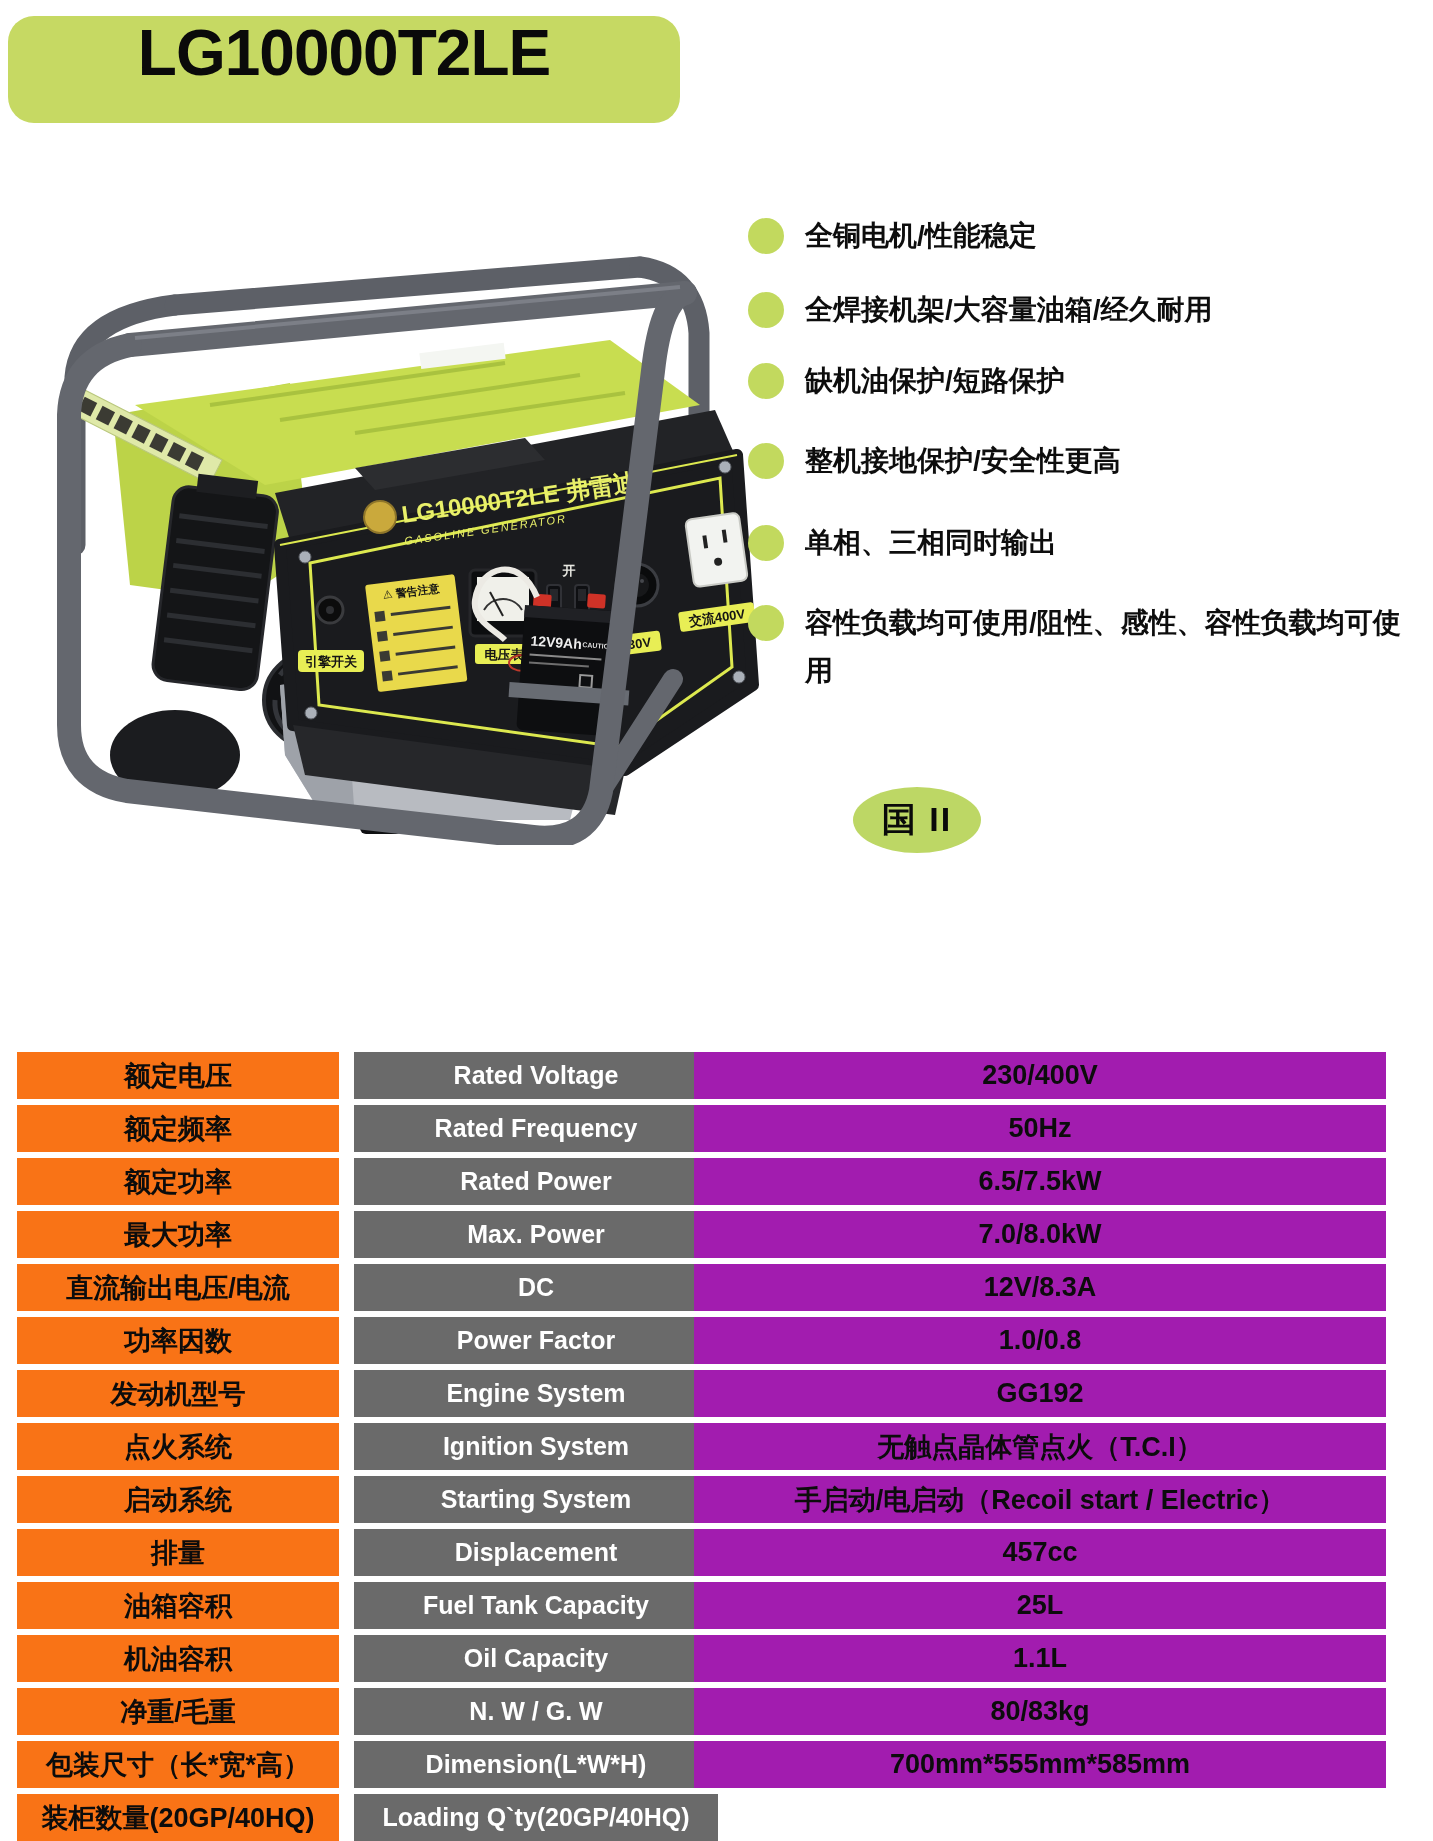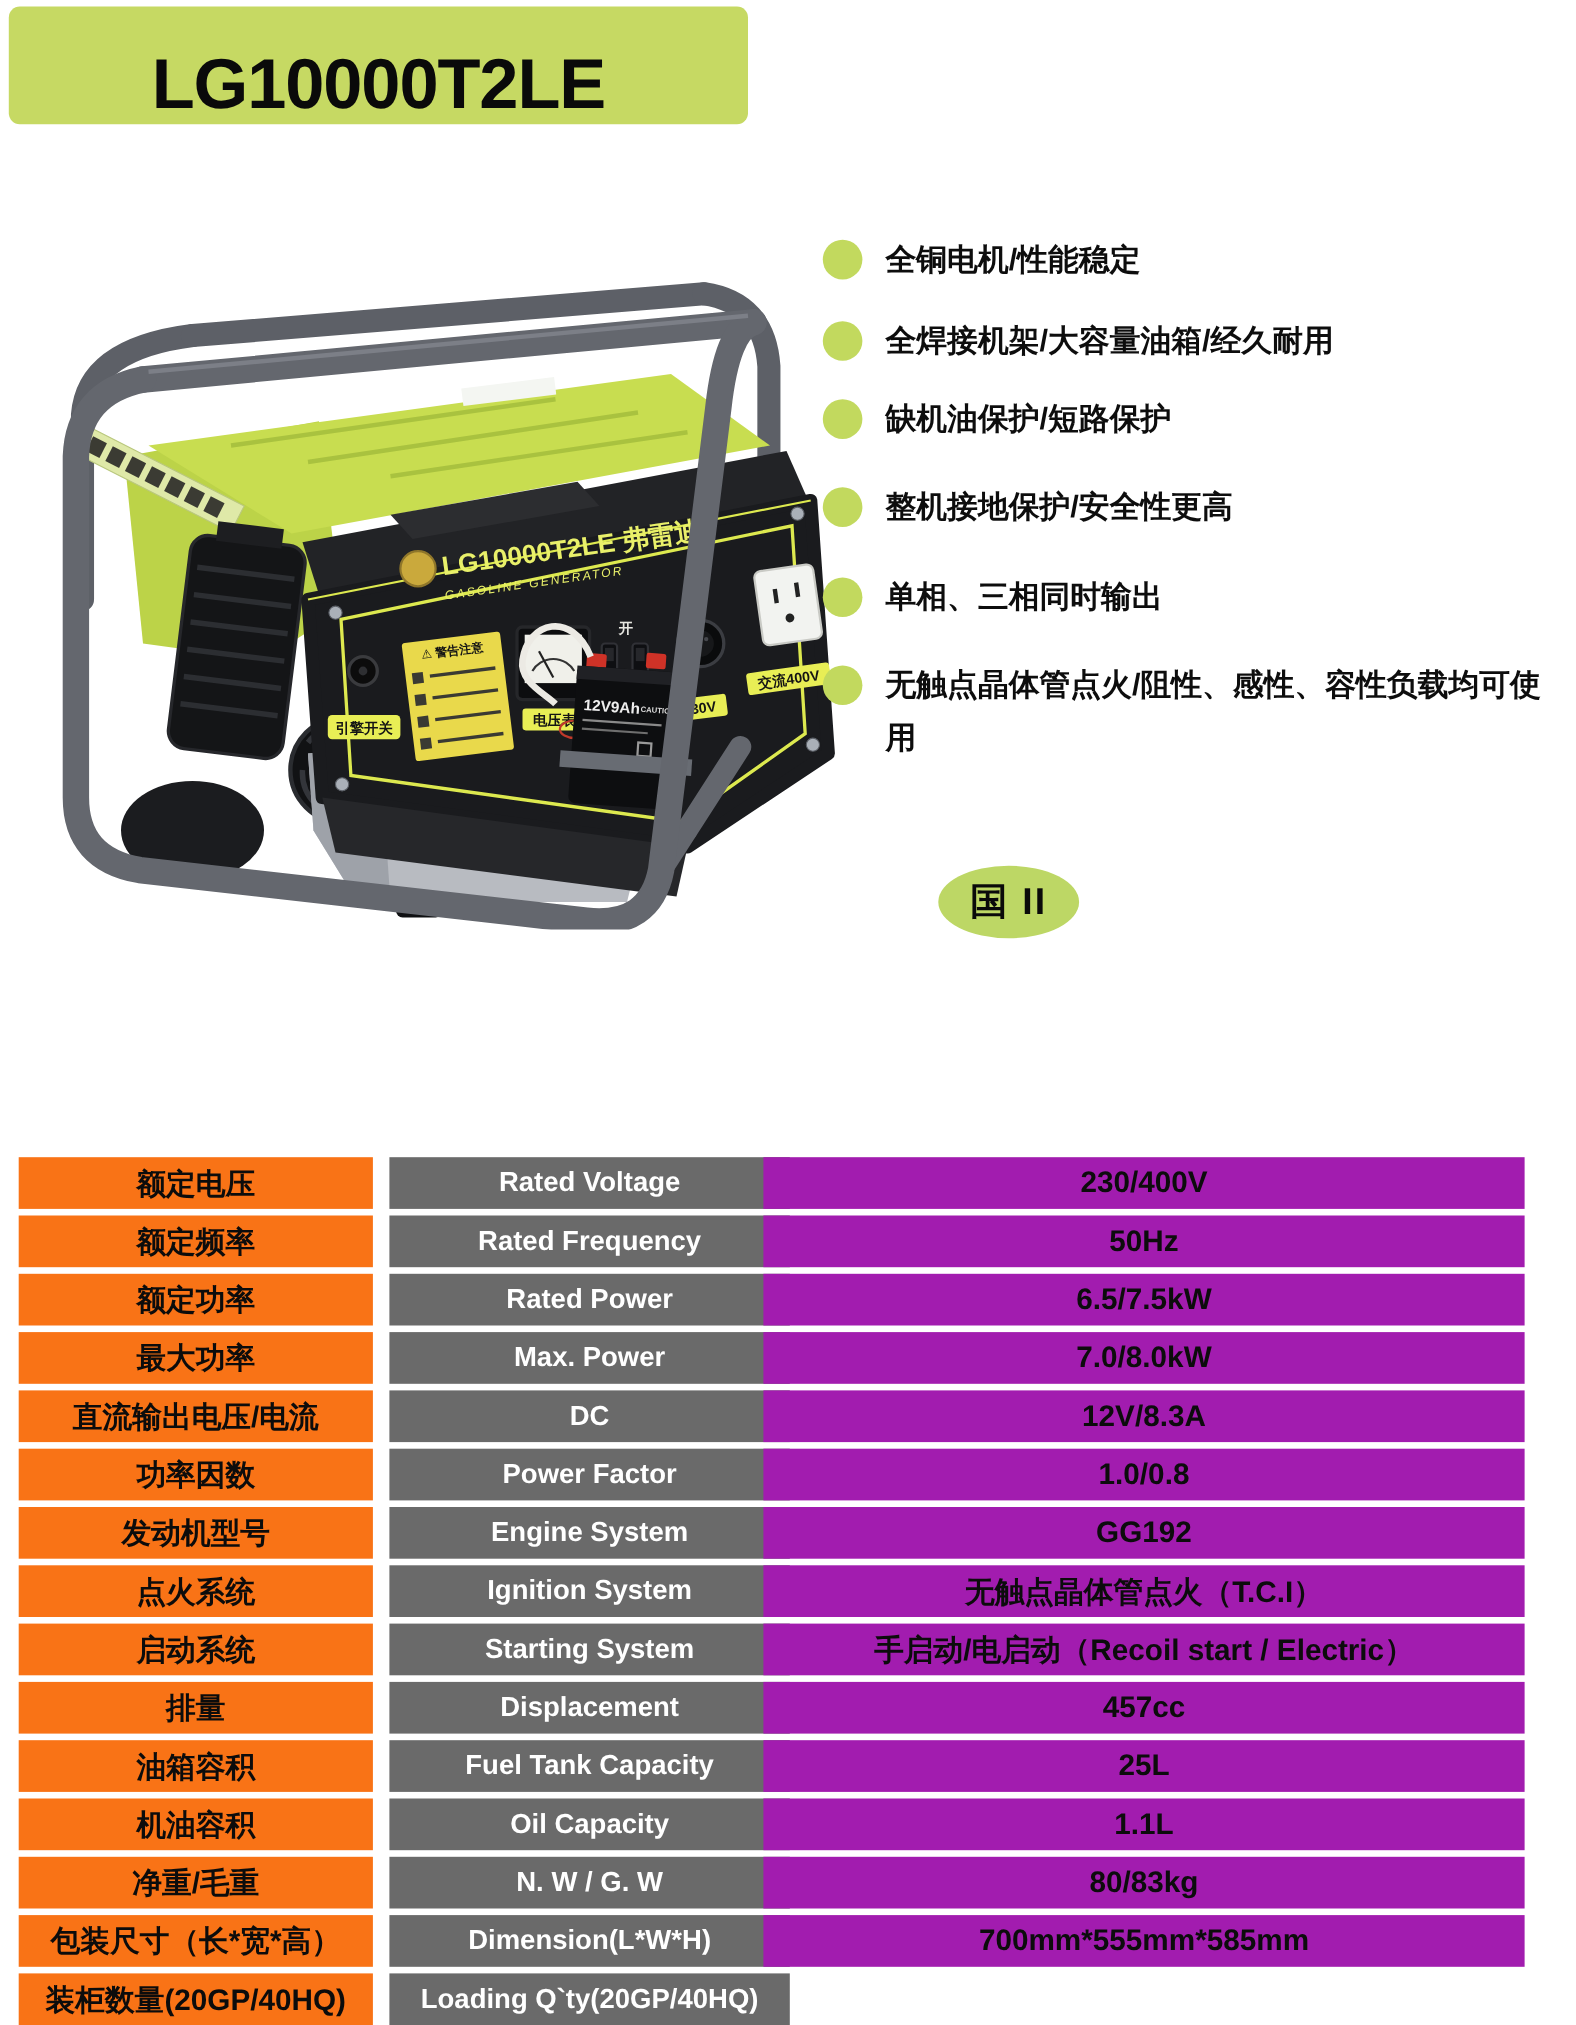--- a/index.html
+++ b/index.html
@@ -4,23 +4,23 @@
 <style>
   html,body{margin:0;padding:0;}
   body{
     width:1433px;height:1841px;position:relative;overflow:hidden;
     background:#ffffff;
     font-family:"Liberation Sans","DejaVu Sans",sans-serif;
     color:#111;
   }
   
   .banner{
-    position:absolute;left:8px;top:6px;width:672px;height:107px;
-    background:#c6d963;border-radius:10px;
-    display:flex;align-items:flex-end;justify-content:center;
+    position:absolute;left:8px;top:16px;width:672px;height:107px;
+    background:#c6d963;border-radius:26px;
+    display:flex;align-items:flex-start;justify-content:center;
   }
   .banner-text{
     font-size:64px;font-weight:bold;letter-spacing:-1px;color:#0a0a0a;
   }
   
   .feature{
     position:absolute;left:748px;display:flex;align-items:flex-start;
     width:680px;
   }
   .feature .dot{
@@ -232,21 +232,21 @@
 <div class="feature" style="top:437px">
   <div class="dot"></div>
   <div class="ftext">整机接地保护/安全性更高</div>
 </div>
 <div class="feature" style="top:519px">
   <div class="dot"></div>
   <div class="ftext">单相、三相同时输出</div>
 </div>
 <div class="feature" style="top:599px">
   <div class="dot"></div>
-  <div class="ftext">无触点晶体管点火/阻性、感性、容性负载均可使用</div>
+  <div class="ftext">容性负载均可使用/阻性、感性、容性负载均可使用</div>
 </div>
 
 <div class="badge">
   <span>国 II</span>
 </div>
 
 <div>
   <div class="trow" style="top:1052px">
     <div class="cell c-cn">额定电压</div>
     <div class="cell c-en">Rated Voltage</div>

